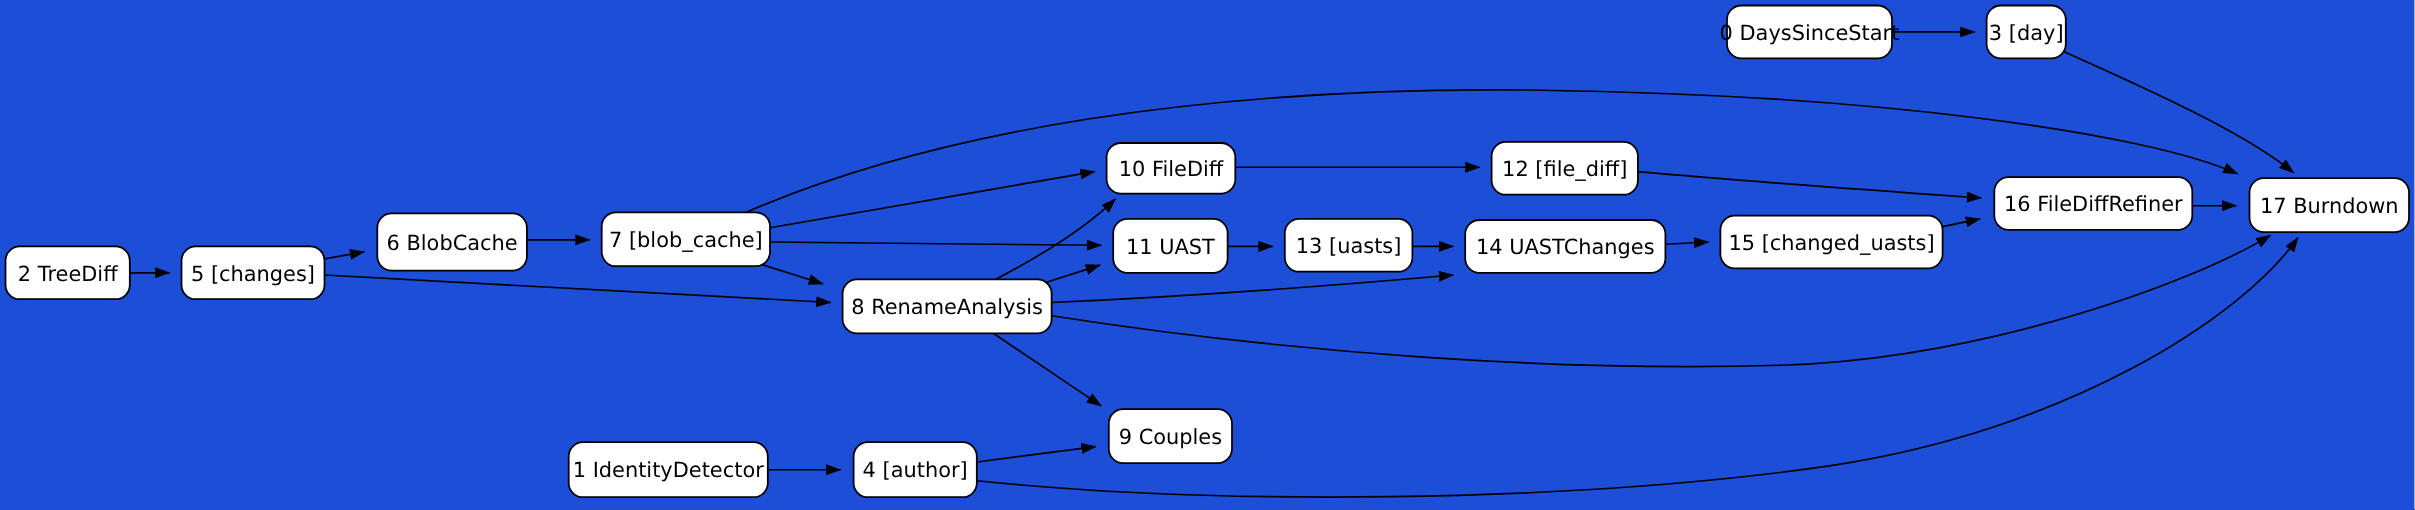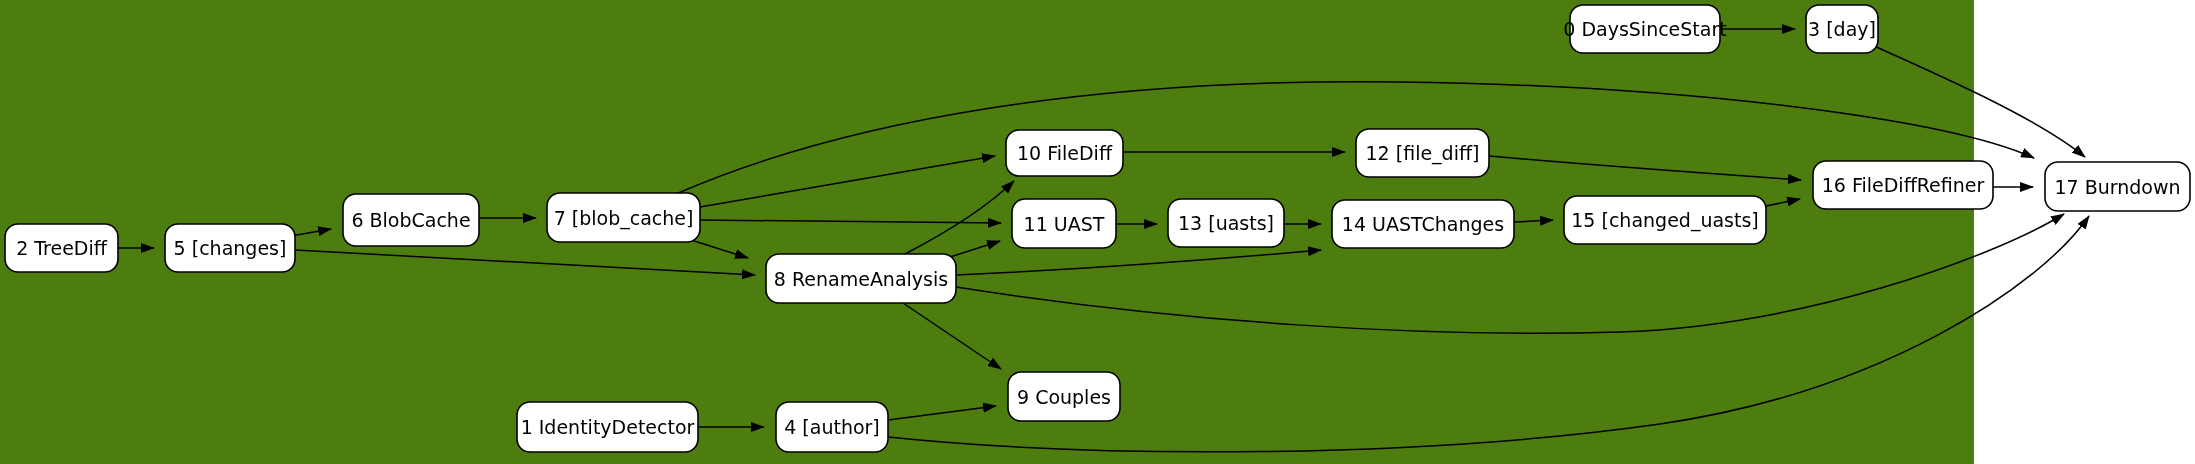--- a/index.html
+++ b/index.html
@@ -1,20 +1,20 @@
 <!DOCTYPE html>
 <html><head>
 <meta charset="utf-8">
 <style>
   html, body { margin: 0; padding: 0; background: #ffffff; }
   .stage {
     position: relative;
-    width: 1974px;
+    width: 2195px;
     height: 464px;
-    background: #4d7c0f;
+    background: #1d4ed8;
     font-family: "DejaVu Sans", "Liberation Sans", sans-serif;
   }
   svg { display: block; }
   .edge {
     fill: none;
     stroke: #000000;
     stroke-width: 1.5;
   }
   .node-box {
     fill: #ffffff;

